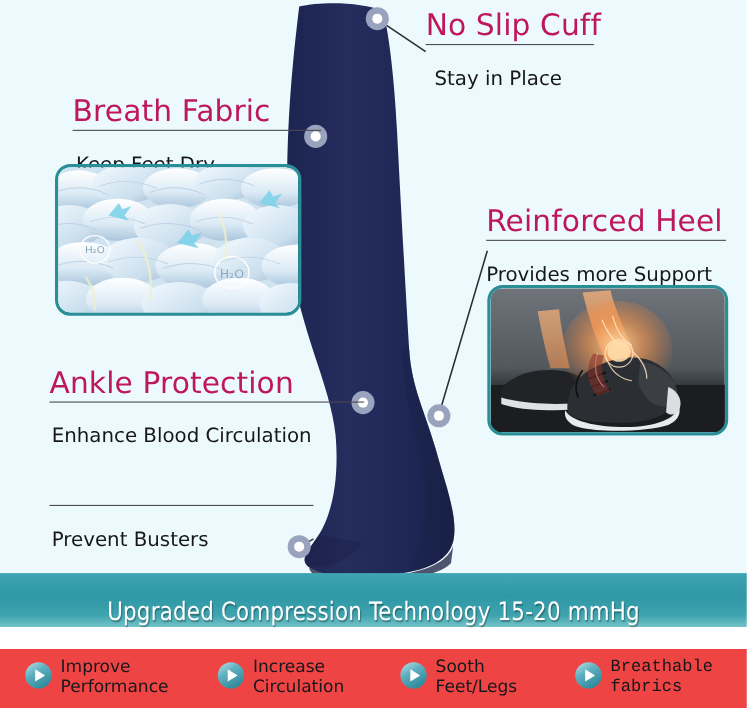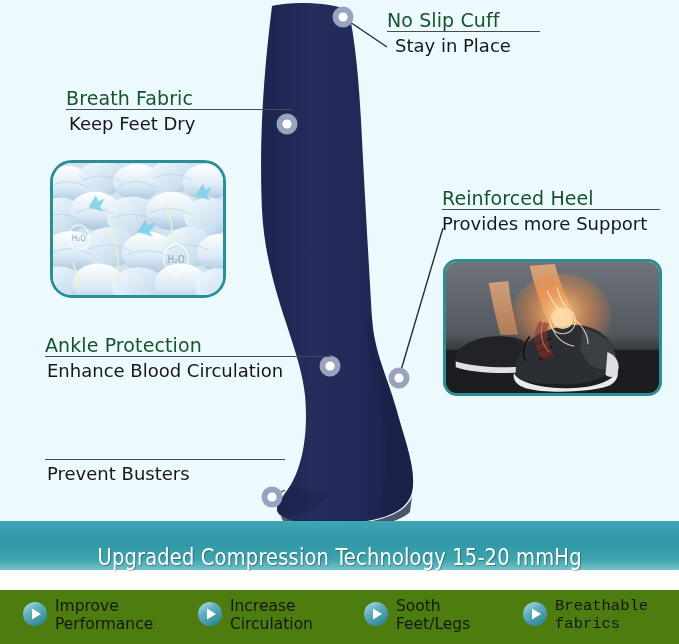--- a/index.html
+++ b/index.html
@@ -29,37 +29,37 @@
     position: absolute;
     left: 0; top: 0;
     width: 679px;
     height: 541px;
   }
   
   .callout {
     position: absolute;
   }
   .callout .title {
-    font-size: 19px;
-    color: #14532d;
+    font-size: 27px;
+    color: #be185d;
     white-space: nowrap;
     line-height: 1.06;
     letter-spacing: 0.1px;
   }
   .callout .rule {
     height: 0;
     border-top: 1.4px solid #4a4a52;
     margin-top: 1px;
   }
   .callout .sub {
     font-size: 18px;
     color: #17171b;
     white-space: nowrap;
     line-height: 1.2;
-    margin-top: 3px;
+    margin-top: 20px;
   }
   .callout.no-slip { left: 387px; top: 10px; }
   .callout.no-slip .rule { width: 153px; }
   .callout.no-slip .sub { margin-left: 8px; }
 
   .callout.breath { left: 66px; top: 88px; }
   .callout.breath .rule { width: 226px; }
   .callout.breath .sub { margin-left: 3px; }
 
   .callout.heel { left: 442px; top: 188px; }
@@ -76,22 +76,22 @@
 
   
   .photo-card {
     position: absolute;
     border: 3px solid #2a8e96;
     border-radius: 14px;
     overflow: hidden;
     box-sizing: border-box;
   }
   .photo-fabric {
-    left: 50px; top: 160px;
-    width: 176px; height: 138px; border-radius: 22px;
+    left: 50px; top: 149px;
+    width: 224px; height: 138px;
   }
   .photo-heel {
     left: 443px; top: 259px;
     width: 219px; height: 137px;
   }
   .photo-card svg { display: block; width: 100%; height: 100%; }
 
   
   .banner {
     position: absolute;
@@ -112,21 +112,21 @@
     white-space: nowrap;
     transform: scaleX(0.94);
   }
 
   
   .features {
     position: absolute;
     left: 0; top: 590px;
     width: 679px;
     height: 54px;
-    background: #4d7c0f;
+    background: #ef4444;
     display: flex;
     align-items: flex-start;
     padding-top: 8px;
     box-sizing: border-box;
   }
   .feature {
     display: flex;
     align-items: flex-start;
     gap: 7px;
   }

